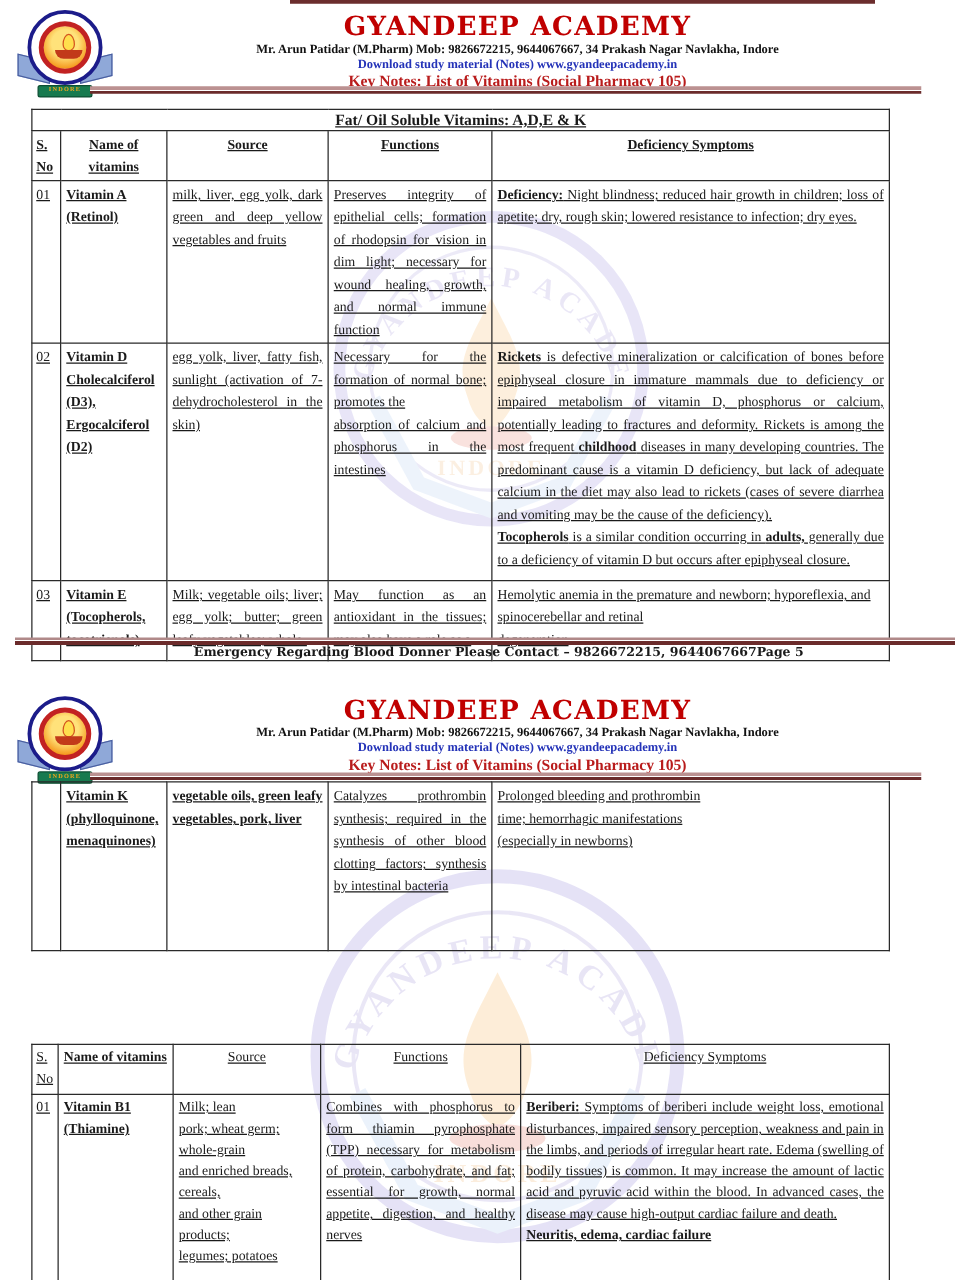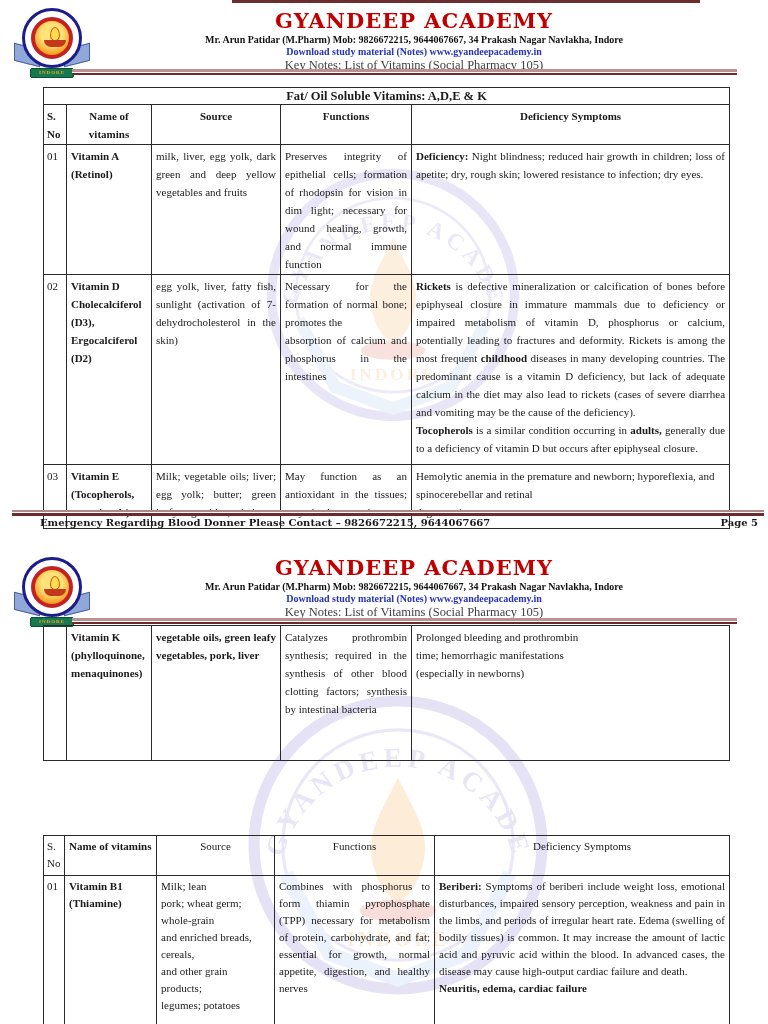--- a/index.html
+++ b/index.html
@@ -12,21 +12,21 @@
   
   .top-remnant { position:absolute; top:0; left:232px; width:468px; height:3px; background:#6b2d2d; }
 
   
   .hdr { position:absolute; top:0; left:0; right:0; height:86px; }
   .hdr-text { position:absolute; left:100px; right:40px; top:10px; text-align:center; }
   .academy-title { font-family:"DejaVu Serif", serif; font-weight:bold; font-size:21px;
                    line-height:22px; color:#c00000; letter-spacing:1px; }
   .contact-line { font-size:10px; font-weight:bold; line-height:13px; margin-top:1px; color:#111; }
   .download-line { font-size:10px; font-weight:bold; line-height:12px; color:#2433b8; }
-  .keynotes-line { font-size:12.5px; font-weight:normal; line-height:15px; color:#404040; }
+  .keynotes-line { font-size:12.5px; font-weight:bold; line-height:15px; color:#b91c1c; }
   .hdr-rule { position:absolute; left:72px; width:665px; height:6px;
               background:linear-gradient(#bb9191 0 3px, #ffffff 3px 4px, #6b2b2b 4px 6px); }
   #page1 .hdr-rule { top:69px; } #page2 .hdr-rule { top:75px; }
 
   
   .logo { position:absolute; left:14px; top:8px; width:76px; height:70px; }
   #page2 .logo { top:14px; }
   .wing { position:absolute; top:38px; width:26px; height:18px; background:#8fa8d8; border:1px solid #4a5fa0; }
   .wing.l { left:0; transform:skewY(14deg); }
   .wing.r { right:0; transform:skewY(-14deg); }
@@ -40,21 +40,21 @@
   .ribbon { position:absolute; left:16px; bottom:0; width:44px; height:10px; background:#177a4f;
             border:1px solid #0d4f33; border-radius:2px; text-align:center;
             font-size:5px; line-height:8px; font-weight:bold; color:#f2a71b; letter-spacing:1px; }
 
   
   .wm { position:absolute; pointer-events:none; }
   #page1 .wm { left:258px; top:160px; width:270px; height:270px; opacity:.15; }
   #page2 .wm { left:238px; top:148px; width:320px; height:320px; opacity:.17; }
 
   
-  table { border-collapse:collapse; table-layout:fixed; position:absolute; left:43px; width:686px; background:transparent; }
+  table { border-collapse:collapse; table-layout:fixed; position:absolute; left:25px; width:686px; background:transparent;text-decoration:underline; }
   td { border:1.5px solid #2a2a2a; vertical-align:top; padding:2px 4px 1px 4px;
        font-size:11px; line-height:18px; overflow:hidden; }
   #fat-table   { top:87px; }
   #cont-table  { top:88px; }
   #water-table { top:298px; }
   .cap-cell { text-align:center; font-weight:bold; font-size:12.5px; line-height:14px; padding:1px; }
   .water-cap { color:#e42020; font-size:16px; line-height:24px; letter-spacing:.5px; }
   .hd { font-weight:bold; text-align:center; }
   .hd-plain { text-align:center; }
   .pre { white-space:pre-line; }
@@ -63,21 +63,21 @@
   .name-cell { font-weight:bold; white-space:pre-line; }
   .sno-cell { padding-left:3px; }
   #water-table td { line-height:17px; }
   .par2 { margin-top:0; }
 
   
   .ftr-rule { position:absolute; top:510px; left:12px; width:752px; height:6px;
               background:linear-gradient(#b08989 0 2px, #ffffff 2px 3px, #6b2b2b 3px 6px); }
   .ftr-row { position:absolute; top:516px; left:40px; right:10px;
              font-family:"DejaVu Serif", serif; font-weight:bold; font-size:10px; line-height:13px;
-             display:flex; justify-content:space-between; }
+             display:flex; justify-content:center; }
 </style>
 </head>
 <body>
 
 <div class="page" id="page1">
   <div class="top-remnant"></div>
 
   <svg class="wm" viewBox="0 0 200 200">
     <defs>
         <path id="arcT1" d="M 28,108 A 74,74 0 0 1 172,108"></path>

